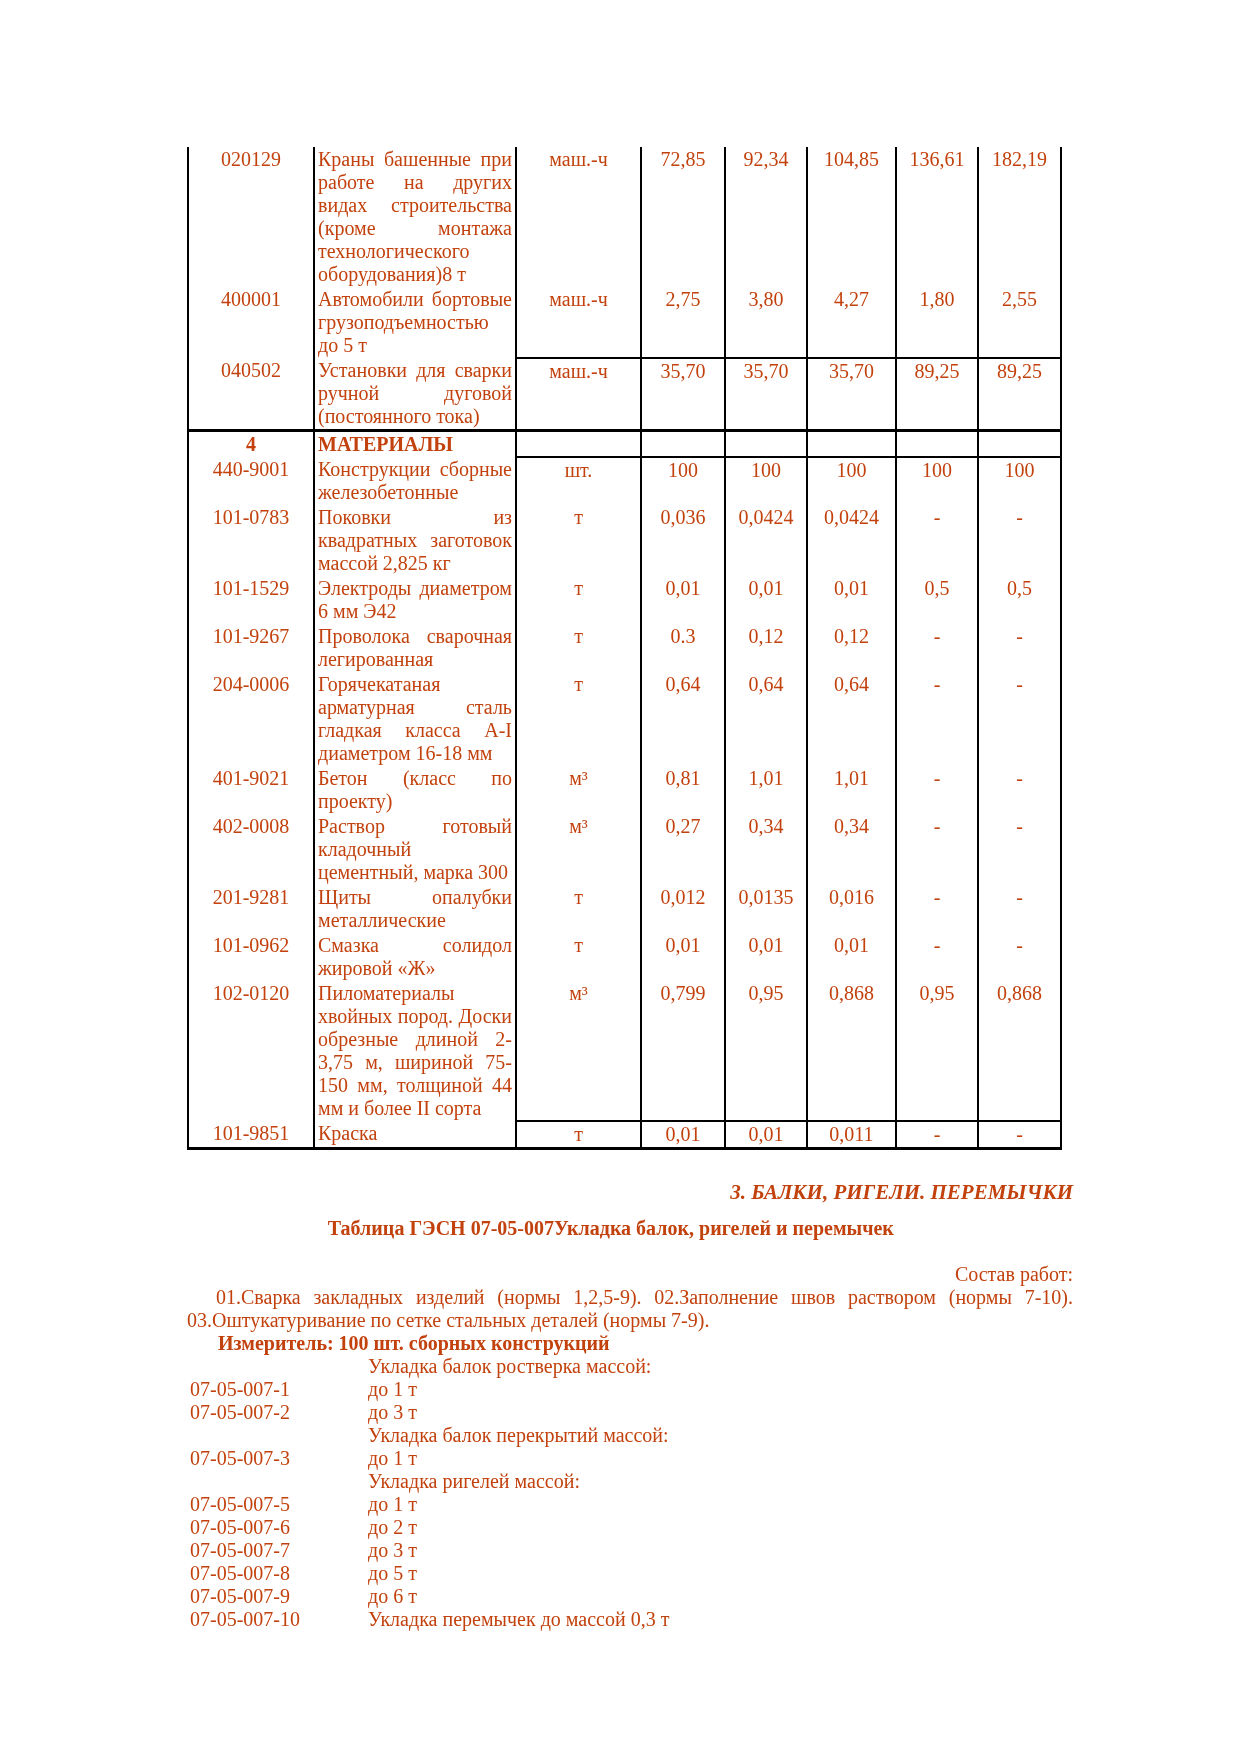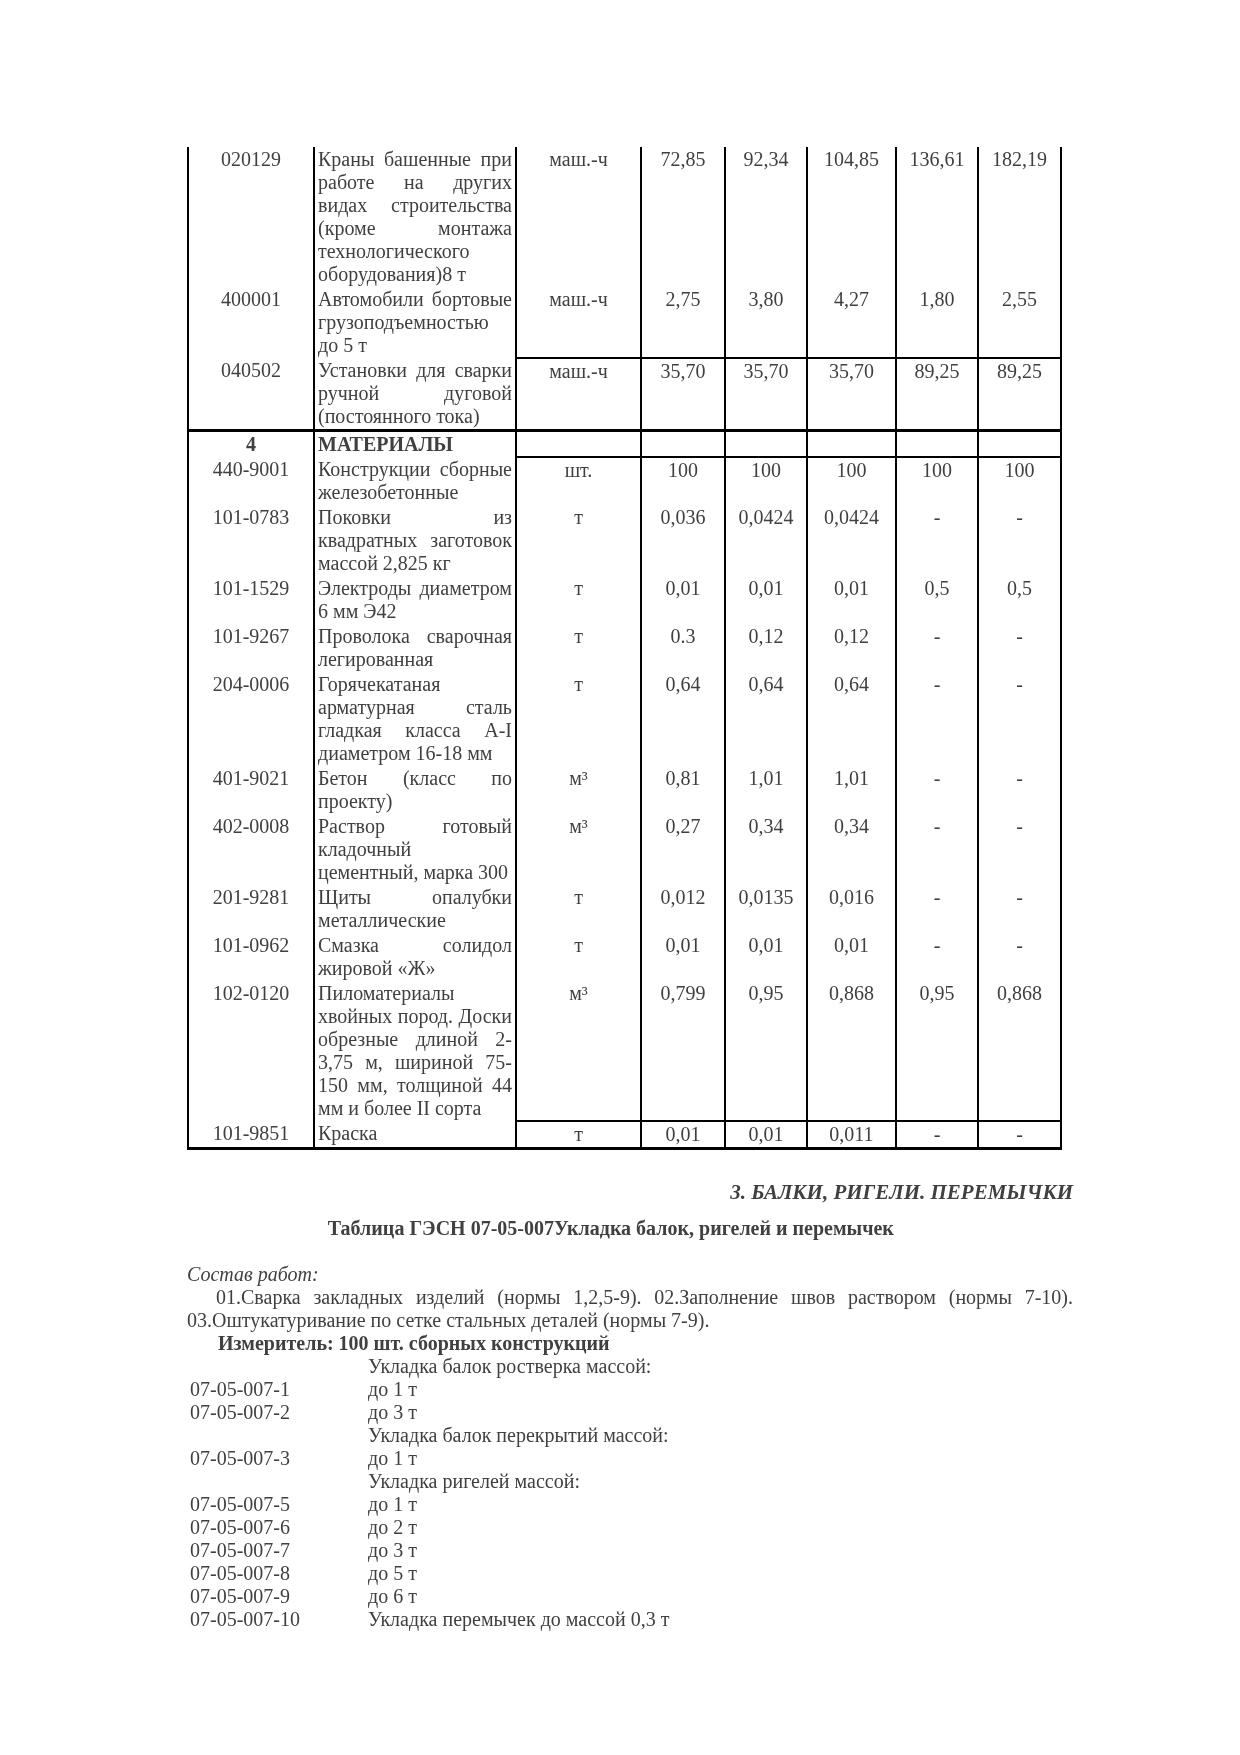--- a/index.html
+++ b/index.html
@@ -5,21 +5,21 @@
   html, body {
     margin: 0;
     padding: 0;
     background: #ffffff;
   }
   .page {
     position: relative;
     width: 1240px;
     height: 1755px;
     background: #ffffff;
-    color: #404040;
+    color: #c2410c;
     font-family: "Liberation Serif", "DejaVu Serif", serif;
     font-size: 20px;
     line-height: 23px;
     overflow: hidden;
   }
   .content {
     position: absolute;
     left: 187px;
     top: 147px;
     width: 886px;
@@ -67,22 +67,21 @@
   }
   .table-label {
     display: inline-block;
     width: 367px;
     font-weight: bold;
     text-align: right;
   }
   .table-title { font-weight: bold; }
   .works-heading {
     margin-top: 23px;
-    text-align: left;
-    font-style: italic;
+    text-align: right;
   }
   .works-text {
     margin: 0;
     width: 886px;
     text-align: justify;
     text-indent: 29px;
   }
   .meter {
     margin-left: 31px;
     font-weight: bold;

